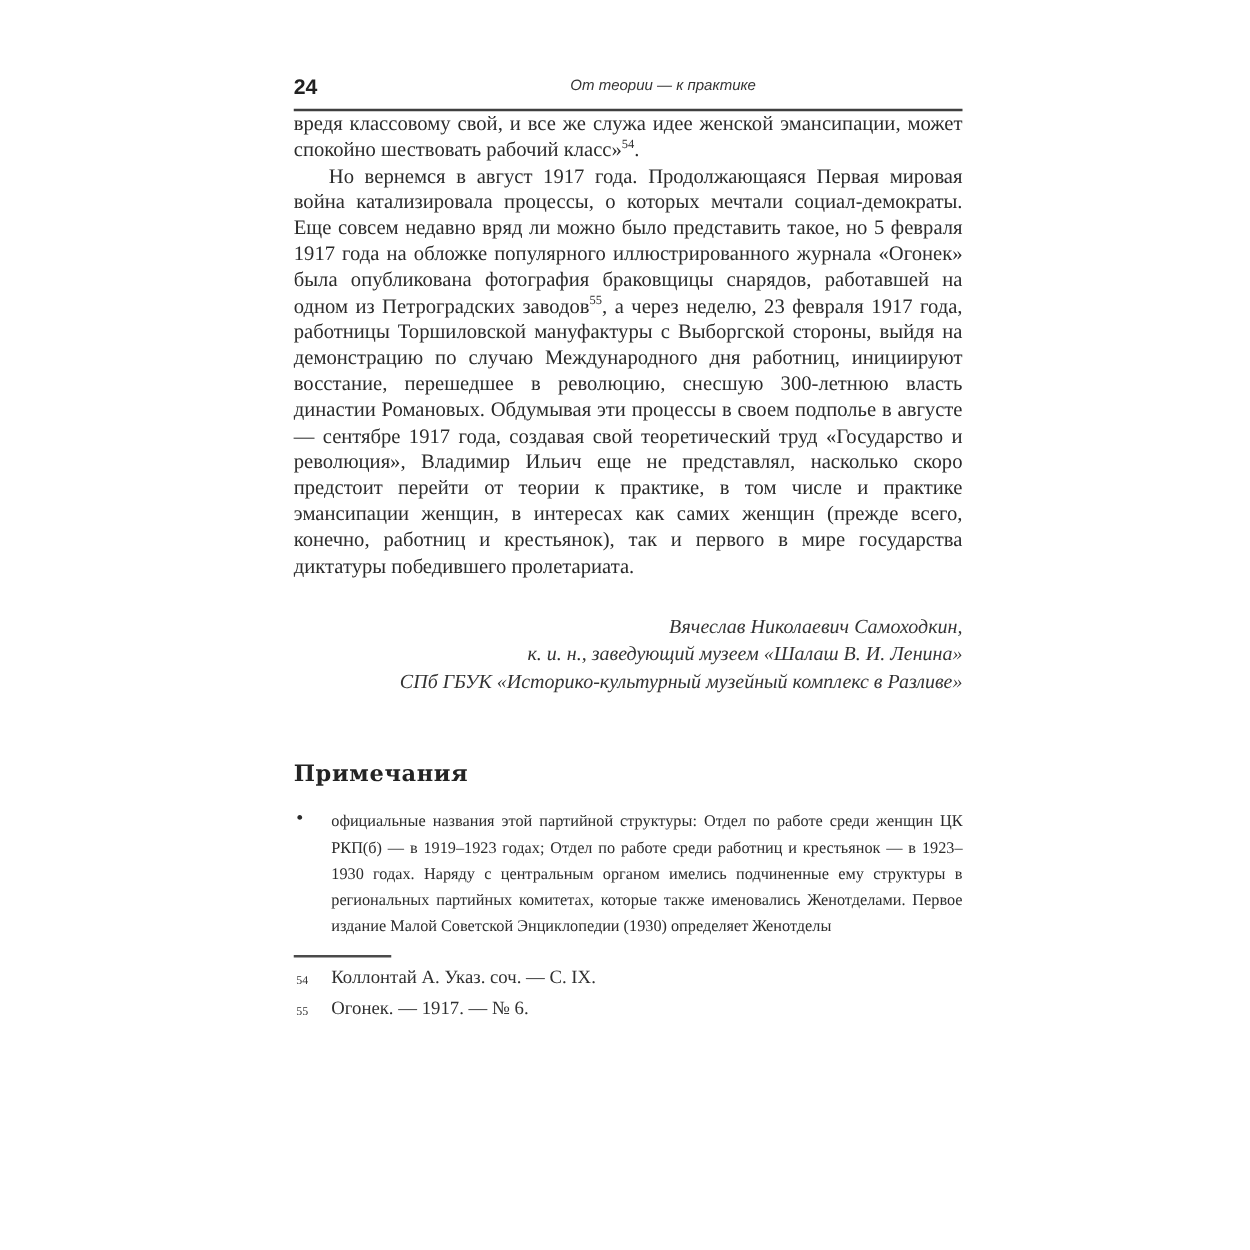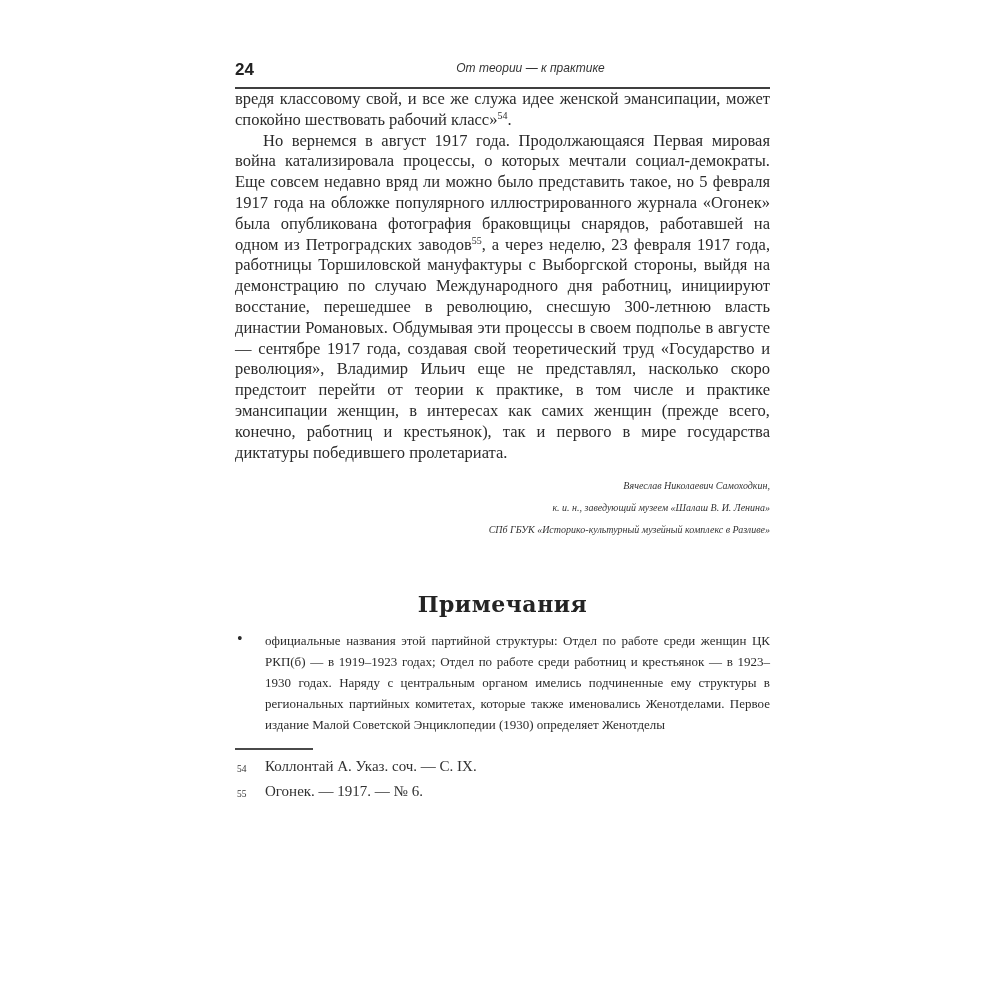--- a/index.html
+++ b/index.html
@@ -54,34 +54,33 @@
   }
   .para-1 { margin-top: 30px; }
   .para-2 { text-indent: 28px; }
   sup.fn-ref {
     font-size: 10px;
     line-height: 0;
     vertical-align: super;
   }
   
   .signature {
-    margin-top: 12px;
+    margin-top: 28px;
     text-align: right;
     font-style: italic;
-    font-size: 10px;
+    font-size: 16px;
     line-height: 22px;
     color: #333;
   }
   
   .notes-heading {
     margin: 46px 0 0 0;
-    text-align: center;
     font-family: "DejaVu Serif", serif;
     font-weight: 700;
-    font-size: 22px;
+    font-size: 18px;
     line-height: 34px;
     letter-spacing: 0.5px;
     color: #242424;
   }
   .notes-intro {
     margin: 14px 0 0 0;
     font-weight: bold;
     font-size: 16.5px;
     line-height: 22.5px;
     text-align: justify;

